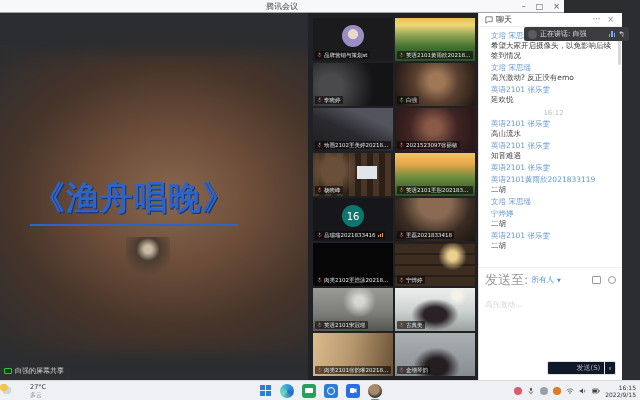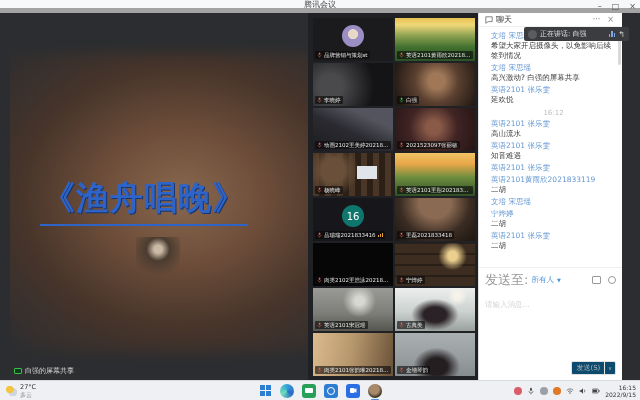--- a/index.html
+++ b/index.html
@@ -1,26 +1,26 @@
 <!DOCTYPE html>
 <html><head>
 <meta charset="utf-8">
 <style>
   * { margin:0; padding:0; box-sizing:border-box; }
   html,body { width:640px; height:400px; overflow:hidden; font-family:"DejaVu Sans","Liberation Sans",sans-serif; }
   #stage { position:relative; width:640px; height:400px; background:#2b2d30; }
 
   
-  #titlebar { position:absolute; left:0; top:0; width:640px; height:13px; background:#f7f8f9; display:flex; align-items:center; justify-content:center; border-bottom:5px solid #a3a3a3; }
+  #titlebar { position:absolute; left:0; top:0; width:564px; height:13px; background:#f7f8f9; display:flex; align-items:center; justify-content:center; border-bottom:1px solid #a3a3a3; }
   #titlebar .ttl { font-size:8px; color:#4a4a4a; }
   .wctrls { position:absolute; right:4px; top:0; height:13px; display:flex; gap:10px; align-items:center; }
   .wctrls span { font-size:8px; color:#555; cursor:pointer; line-height:13px; }
 
   
-  #share { position:absolute; left:10px; top:13px; width:308px; height:367px; background:#2b2d30; overflow:hidden; }
+  #share { position:absolute; left:0; top:13px; width:308px; height:367px; background:#2b2d30; overflow:hidden; }
   #share .blur { position:absolute; left:-20px; top:40px; width:348px; height:300px;
     background:radial-gradient(ellipse at 55% 48%, #8a6850 0%, #6e4e3a 30%, #46342a 60%, #2b2d30 95%);
     filter:blur(7px); }
   #share .songtitle { position:absolute; left:30px; top:163px; font-family:"Liberation Serif","DejaVu Serif",serif;
     font-weight:700; font-size:33px; letter-spacing:1px; color:#2e63c8;
     text-shadow:1px 1px 0 #16356e; border-bottom:2px solid #2e63c8; padding:0 2px 3px 2px; }
   #share .camfig { position:absolute; left:126px; top:224px; width:44px; height:44px;
     background:radial-gradient(circle at 50% 28%, #cbbaa6 0 10%, #4a3c30 30%, rgba(40,32,26,0) 70%); }
   #sharetoast { position:absolute; left:0; top:355px; height:12px; padding:0 6px 7px 4px; background:#2e2f31;
     display:flex; align-items:center; gap:3px; z-index:5; }
@@ -77,36 +77,36 @@
   #sendto { display:flex; align-items:center; gap:3px; }
   #sendto .lab { font-size:13px; color:#999; }
   #sendto .val { font-size:7.5px; color:#4a90d9; cursor:pointer; }
   #sendto .car { font-size:5px; color:#4a90d9; }
   #sendto .sp { flex:1; }
   .fico { width:9px; height:8px; border:1px solid #9a9a9a; border-radius:1px; margin-left:4px; cursor:pointer; position:relative; }
   .fico.smile { border-radius:50%; width:8px; }
   #chatinput { height:70px; padding-top:3px; }
   #chatinput .ph { font-size:7.5px; color:#d4d4d4; }
   #sendrow { display:flex; justify-content:flex-end; padding:2px 0 3px 0; }
-  #sendbtn { display:flex; align-items:center; border:1px solid #e0e0e0; background:#0c4a6e; border-radius:2px; color:#b8b8b8; font-size:7px; cursor:pointer; }
+  #sendbtn { display:flex; align-items:center; border:1px solid #e0e0e0; background:#0f172a; border-radius:2px; color:#b8b8b8; font-size:7px; cursor:pointer;padding-left:24px; }
   #sendbtn .t { padding:1px 4px; border-right:1px solid #e8e8e8; }
   #sendbtn .c { padding:1px 3px; font-size:5px; }
 
   
   #speaktoast { position:absolute; left:524px; top:27px; width:105px; height:14px; background:#3b3c3f; border-radius:2px;
     display:flex; align-items:center; padding:0 4px; gap:3px; z-index:9; }
   #speaktoast .avc { width:9px; height:9px; border-radius:50%; background:#5a5c60; flex:0 0 auto; }
   #speaktoast .stx { font-size:7px; color:#e4e4e4; white-space:nowrap; flex:1; overflow:hidden; }
   .wave { display:flex; align-items:flex-end; gap:1px; }
   .wave i { display:block; width:1.5px; background:#7fa8e8; }
   #speaktoast .arr { color:#cfcfcf; font-size:8px; }
 
   
   #taskbar { position:absolute; left:0; top:380px; width:640px; height:20px; background:#eef0f3; border-top:1px solid #d9dade; display:flex; align-items:center; }
-  #weather { display:flex; align-items:center; gap:3px; padding-left:6px; width:70px; cursor:pointer; }
+  #weather { display:flex; align-items:flex-start; gap:19px; width:70px; cursor:pointer; }
   #weather .wic { width:11px; height:10px; background:radial-gradient(circle at 35% 35%, #f5c542 0 38%, rgba(0,0,0,0) 42%),radial-gradient(circle at 62% 62%, #cfd6de 0 45%, rgba(0,0,0,0) 50%); }
   #weather .wtx .t1 { font-size:6.5px; color:#333; line-height:7px; }
   #weather .wtx .t2 { font-size:6px; color:#8a8a8a; line-height:7px; }
   #centericons { position:absolute; left:50%; transform:translateX(-50%); display:flex; gap:8px; align-items:center; height:20px; }
   .tbico { width:14px; height:14px; border-radius:3px; position:relative; cursor:pointer; display:flex; align-items:center; justify-content:center; }
   .tbico.active::after { content:""; position:absolute; left:3px; bottom:-3px; width:8px; height:2px; border-radius:1px; background:#4a90d9; }
   .ic-start { display:grid; grid-template-columns:5px 5px; grid-gap:1px; }
   .ic-start i { width:5px; height:5px; background:#2d7dd2; }
   .ic-edge { border-radius:50%; background:conic-gradient(#35a2d8, #2868c8, #6ee0b8, #35a2d8); }
   .ic-mail { background:#28a05a; }
@@ -330,21 +330,21 @@
       <span class="hic">×</span>
     </div>
     <div id="msgs">
       <div id="scrollthumb"></div>
     <div class="msg">
           <div class="snd">文培 宋思瑶</div>
           <div class="txt">希望大家开启摄像头，以免影响后续签到情况</div>
         </div>
         <div class="msg">
           <div class="snd">文培 宋思瑶</div>
-          <div class="txt">高兴激动? 白强的屏幕共享</div>
+          <div class="txt">高兴激动? 反正没有emo</div>
         </div>
         <div class="msg">
           <div class="snd">英语2101 张乐雯</div>
           <div class="txt">延欢悦</div>
         </div>
         <div class="tstamp">16:12</div>
         <div class="msg">
           <div class="snd">英语2101 张乐雯</div>
           <div class="txt">高山流水</div>
         </div>
@@ -374,21 +374,21 @@
     <div id="chatfoot">
       <div id="sendto">
         <span class="lab">发送至:</span>
         <span class="val">所有人</span>
         <span class="car">▼</span>
         <span class="sp"></span>
         <span class="fico"></span>
         <span class="fico smile"></span>
       </div>
       <div id="chatinput">
-        <span class="ph">请输入消息...</span>
+        <span class="ph">高兴激动...</span>
       </div>
       <div id="sendrow">
         <div id="sendbtn">
           <span class="t">发送(S)</span>
           <span class="c">∨</span>
         </div>
       </div>
     </div>
   </div>
 

